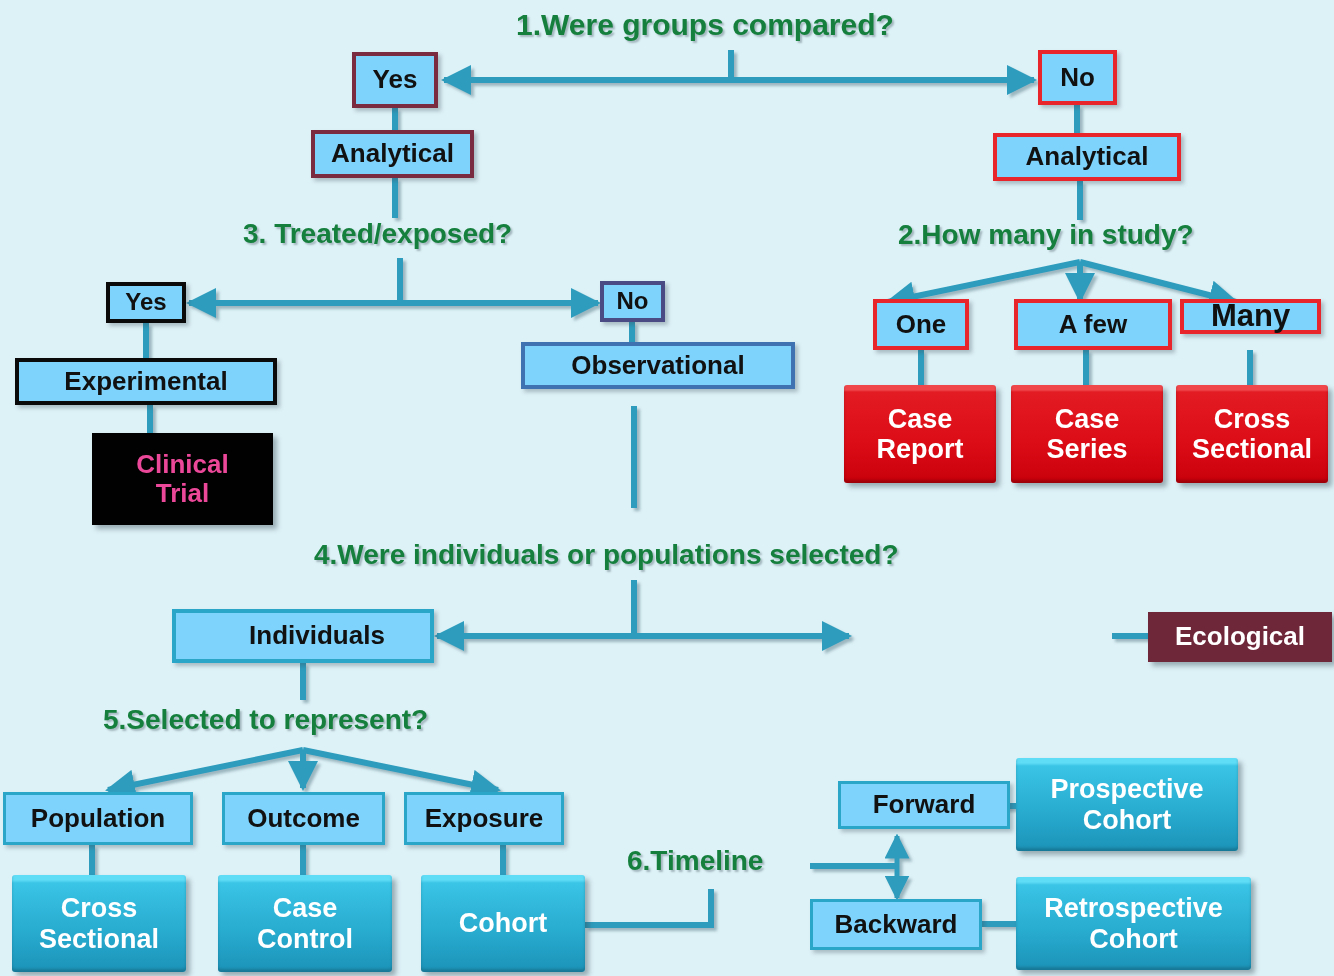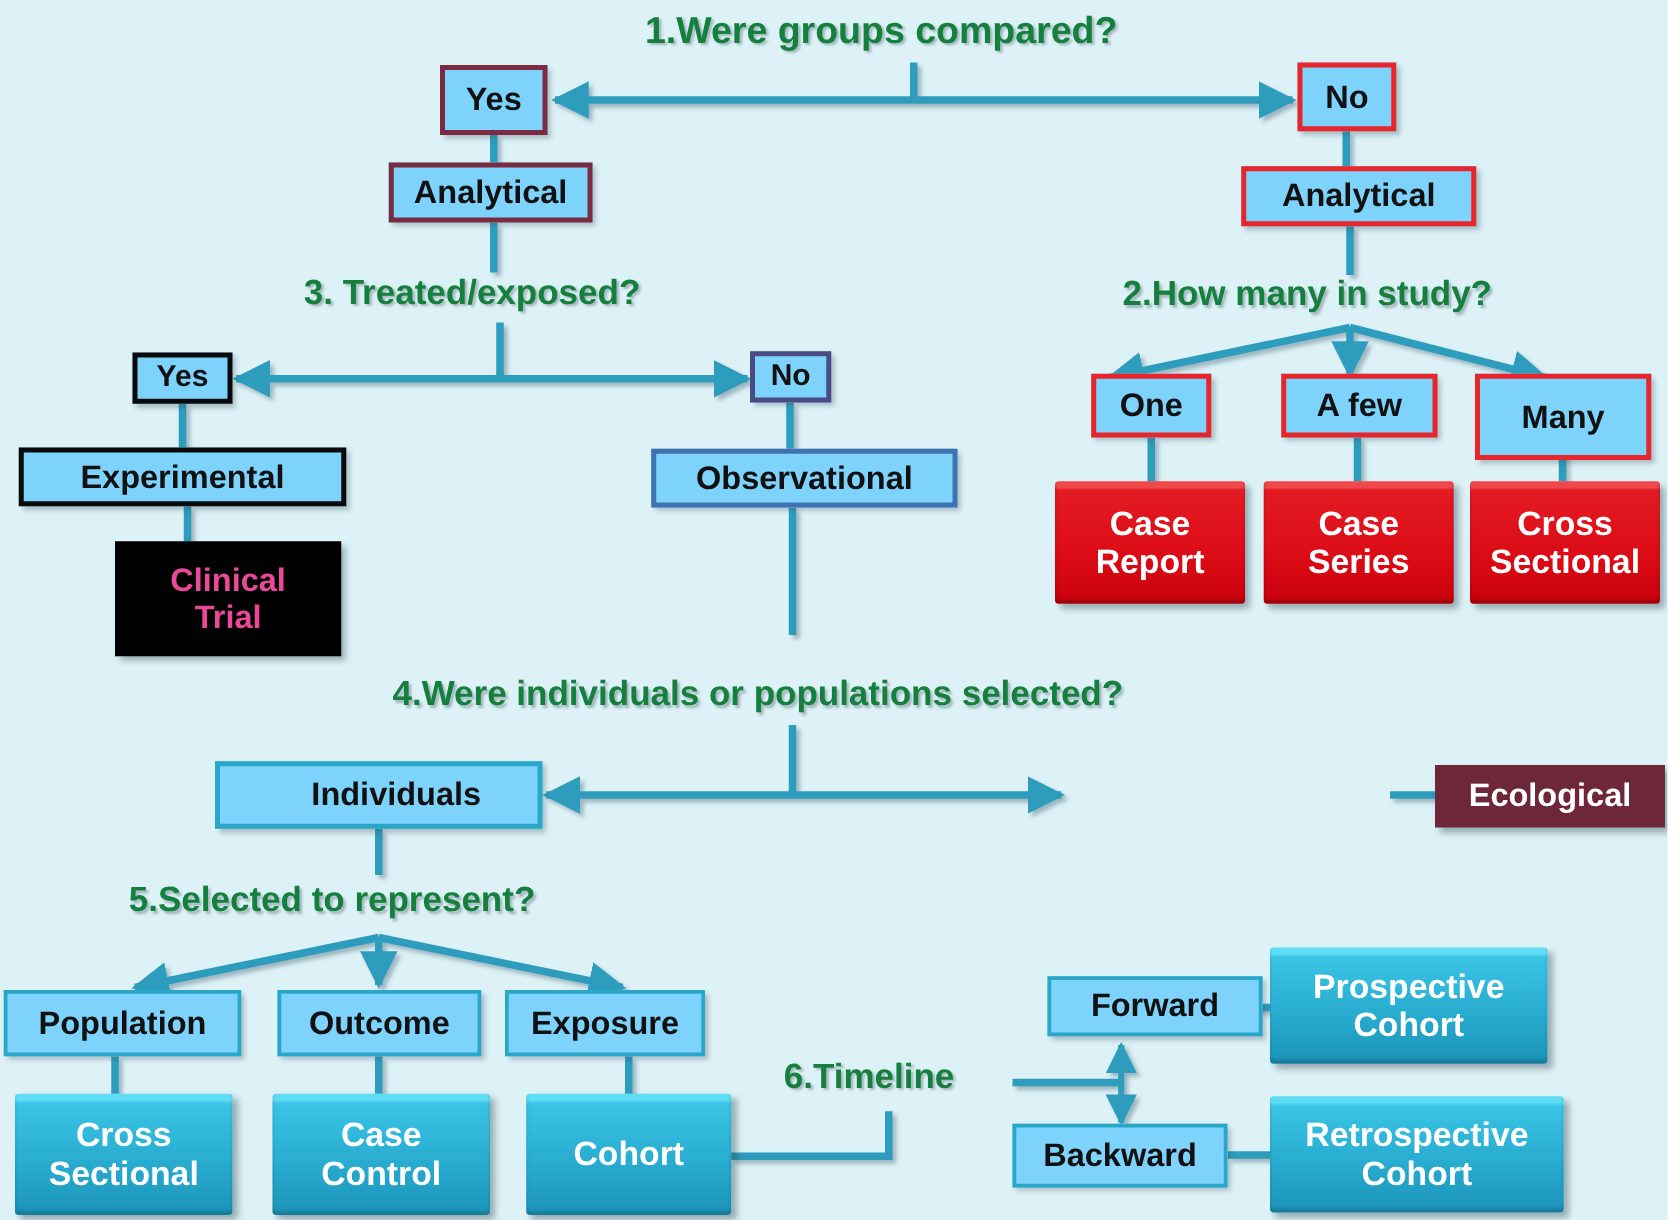--- a/index.html
+++ b/index.html
@@ -197,30 +197,30 @@
   <div class="node box bd-maroon" style="left:311px; top:130px; width:163px; height:48px; font-size:26px;">Analytical</div>
 
   <div class="node box bd-red" style="left:993px; top:133px; width:188px; height:48px; font-size:26px;">Analytical</div>
 
   <div class="node box bd-black" style="left:106px; top:282px; width:80px; height:41px; font-size:24px;">Yes</div>
 
   <div class="node box bd-navy" style="left:600px; top:281px; width:65px; height:41px; font-size:24px;">No</div>
 
   <div class="node box bd-black" style="left:15px; top:358px; width:262px; height:47px; font-size:26px;">Experimental</div>
 
-  <div class="node box bd-blue" style="left:521px; top:359px; width:245px; height:47px; font-size:26px;">Observational</div>
+  <div class="node box bd-blue" style="left:521px; top:342px; width:274px; height:47px; font-size:26px;">Observational</div>
 
   <div class="node fill-black" style="left:60px; top:433px; width:181px; height:92px; font-size:26px; white-space:pre-line;">Clinical
 Trial</div>
 
   <div class="node box bd-red" style="left:873px; top:299px; width:96px; height:51px; font-size:26px;">One</div>
 
-  <div class="node box bd-red" style="left:1014px; top:299px; width:125px; height:51px; font-size:26px;margin-left:11px;">A few</div>
-
-  <div class="node box bd-red" style="left:1180px; top:299px; width:141px; height:69px; font-size:26px;">Many</div>
+  <div class="node box bd-red" style="left:1014px; top:299px; width:158px; height:51px; font-size:26px;">A few</div>
+
+  <div class="node box bd-red" style="left:1180px; top:299px; width:141px; height:35px; font-size:31px;">Many</div>
 
   <div class="node fill-red" style="left:844px; top:385px; width:152px; height:98px; font-size:27px; white-space:pre-line;">Case
 Report</div>
 
   <div class="node fill-red" style="left:1011px; top:385px; width:152px; height:98px; font-size:27px; white-space:pre-line;">Case
 Series</div>
 
   <div class="node fill-red" style="left:1176px; top:385px; width:152px; height:98px; font-size:27px; white-space:pre-line;">Cross
 Sectional</div>
 

